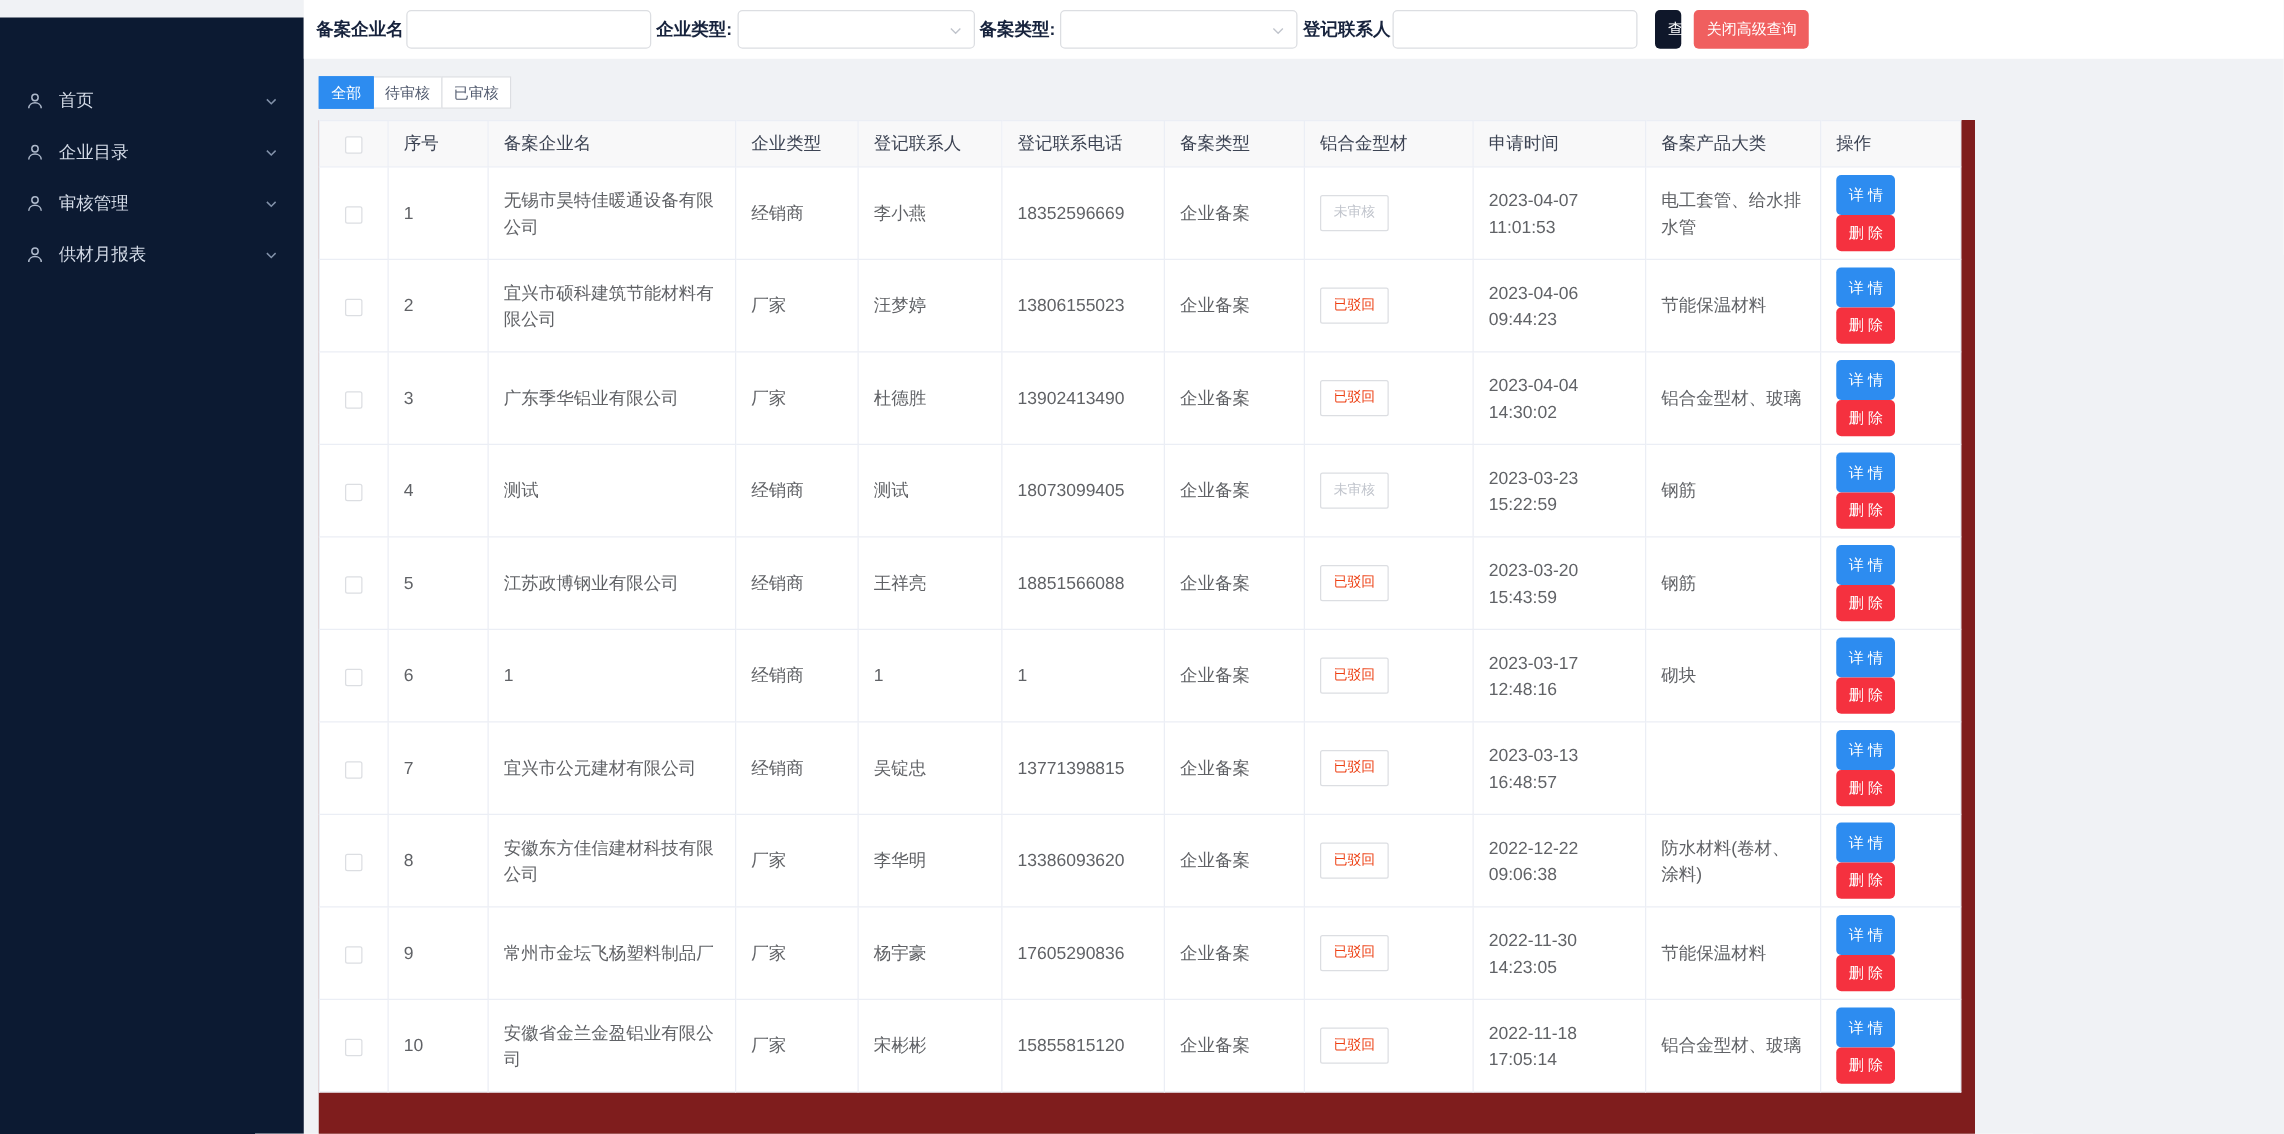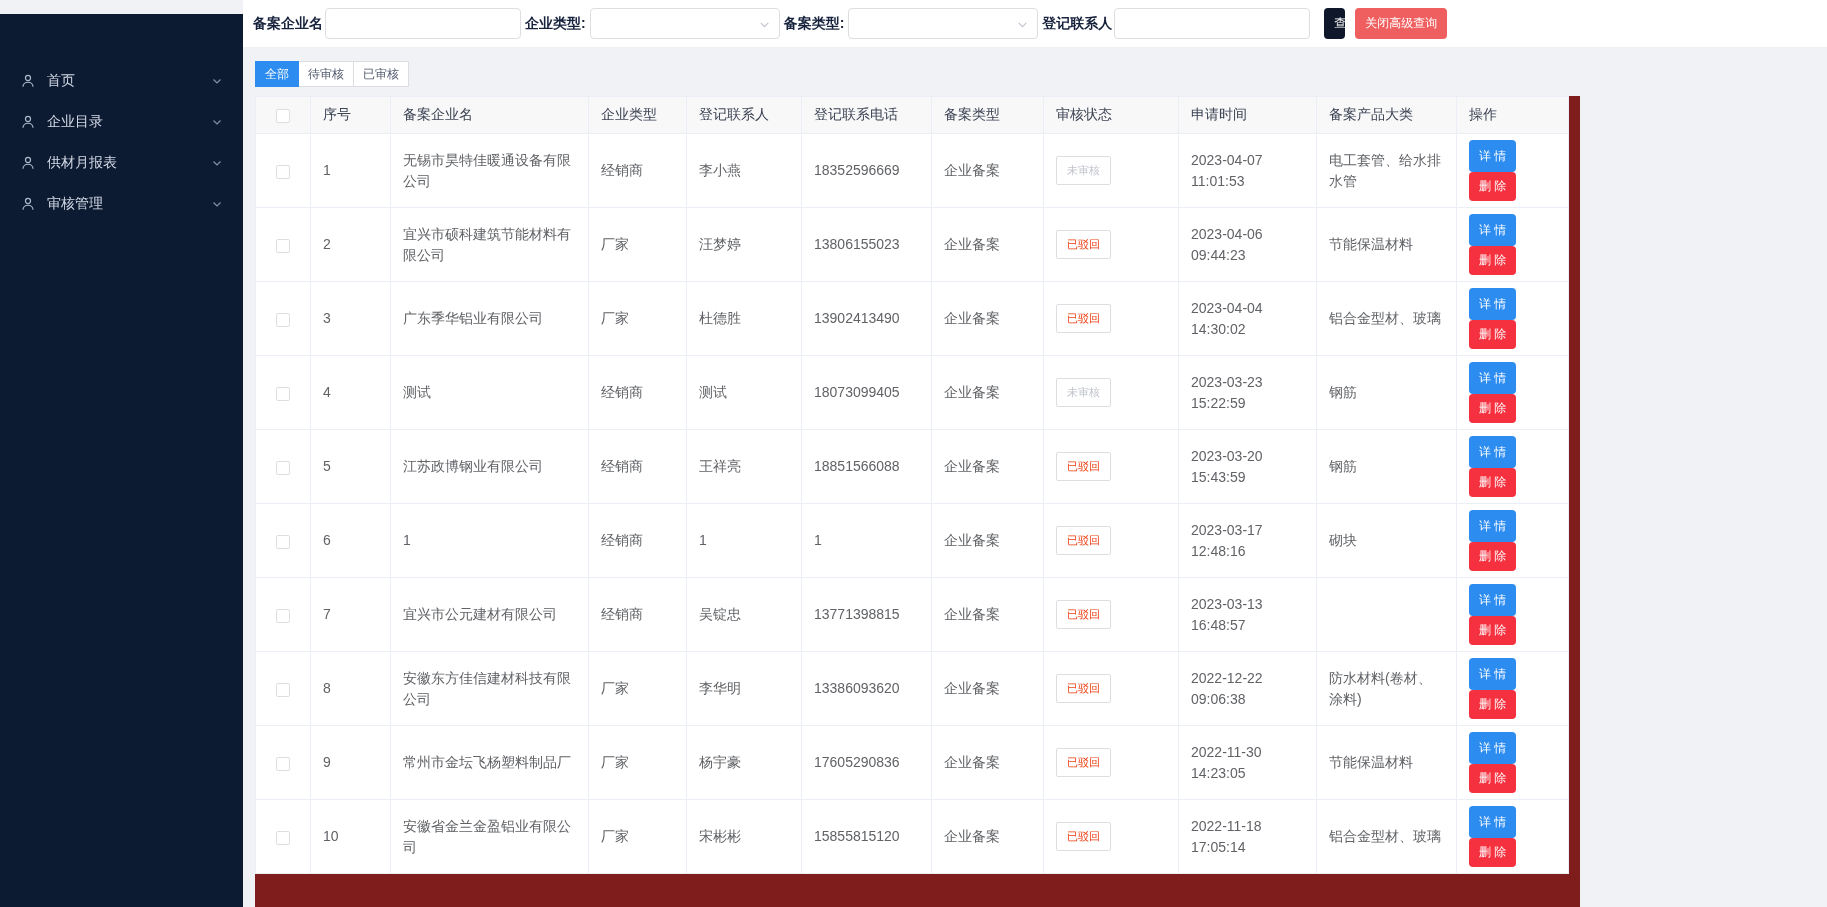--- a/index.html
+++ b/index.html
@@ -88,36 +88,36 @@
       </span>
     </div>
 
     <div class="menu-item">
       <span class="micon">
         <svg viewBox="0 0 24 24" width="16" height="16" fill="none" stroke="currentColor" stroke-width="1.8">
           <circle cx="12" cy="7.5" r="3.8"></circle>
             <path d="M4.5 20.5c0-4.2 3.6-6.6 7.5-6.6s7.5 2.4 7.5 6.6"></path>
         </svg>
       </span>
-      <span class="mlabel">供材月报表</span>
+      <span class="mlabel">审核管理</span>
       <span class="mchev">
         <svg viewBox="0 0 24 24" width="12" height="12" fill="none" stroke="currentColor" stroke-width="2.4">
           <path d="M5 9l7 7 7-7"></path>
         </svg>
       </span>
     </div>
 
     <div class="menu-item">
       <span class="micon">
         <svg viewBox="0 0 24 24" width="16" height="16" fill="none" stroke="currentColor" stroke-width="1.8">
           <circle cx="12" cy="7.5" r="3.8"></circle>
             <path d="M4.5 20.5c0-4.2 3.6-6.6 7.5-6.6s7.5 2.4 7.5 6.6"></path>
         </svg>
       </span>
-      <span class="mlabel">审核管理</span>
+      <span class="mlabel">供材月报表</span>
       <span class="mchev">
         <svg viewBox="0 0 24 24" width="12" height="12" fill="none" stroke="currentColor" stroke-width="2.4">
           <path d="M5 9l7 7 7-7"></path>
         </svg>
       </span>
     </div>
   </aside>
 
   <div class="main">
 
@@ -181,21 +181,21 @@
             <tr>
               <th class="col-check">
                 <span class="checkbox"></span>
               </th>
             <th>序号</th>
                 <th>备案企业名</th>
                 <th>企业类型</th>
                 <th>登记联系人</th>
                 <th>登记联系电话</th>
                 <th>备案类型</th>
-                <th>审核状态</th>
+                <th>铝合金型材</th>
                 <th>申请时间</th>
                 <th>备案产品大类</th>
                 <th>操作</th>
               </tr>
           </thead>
           <tbody>
         <tr>
           <td class="col-check">
             <span class="checkbox"></span>
           </td>

